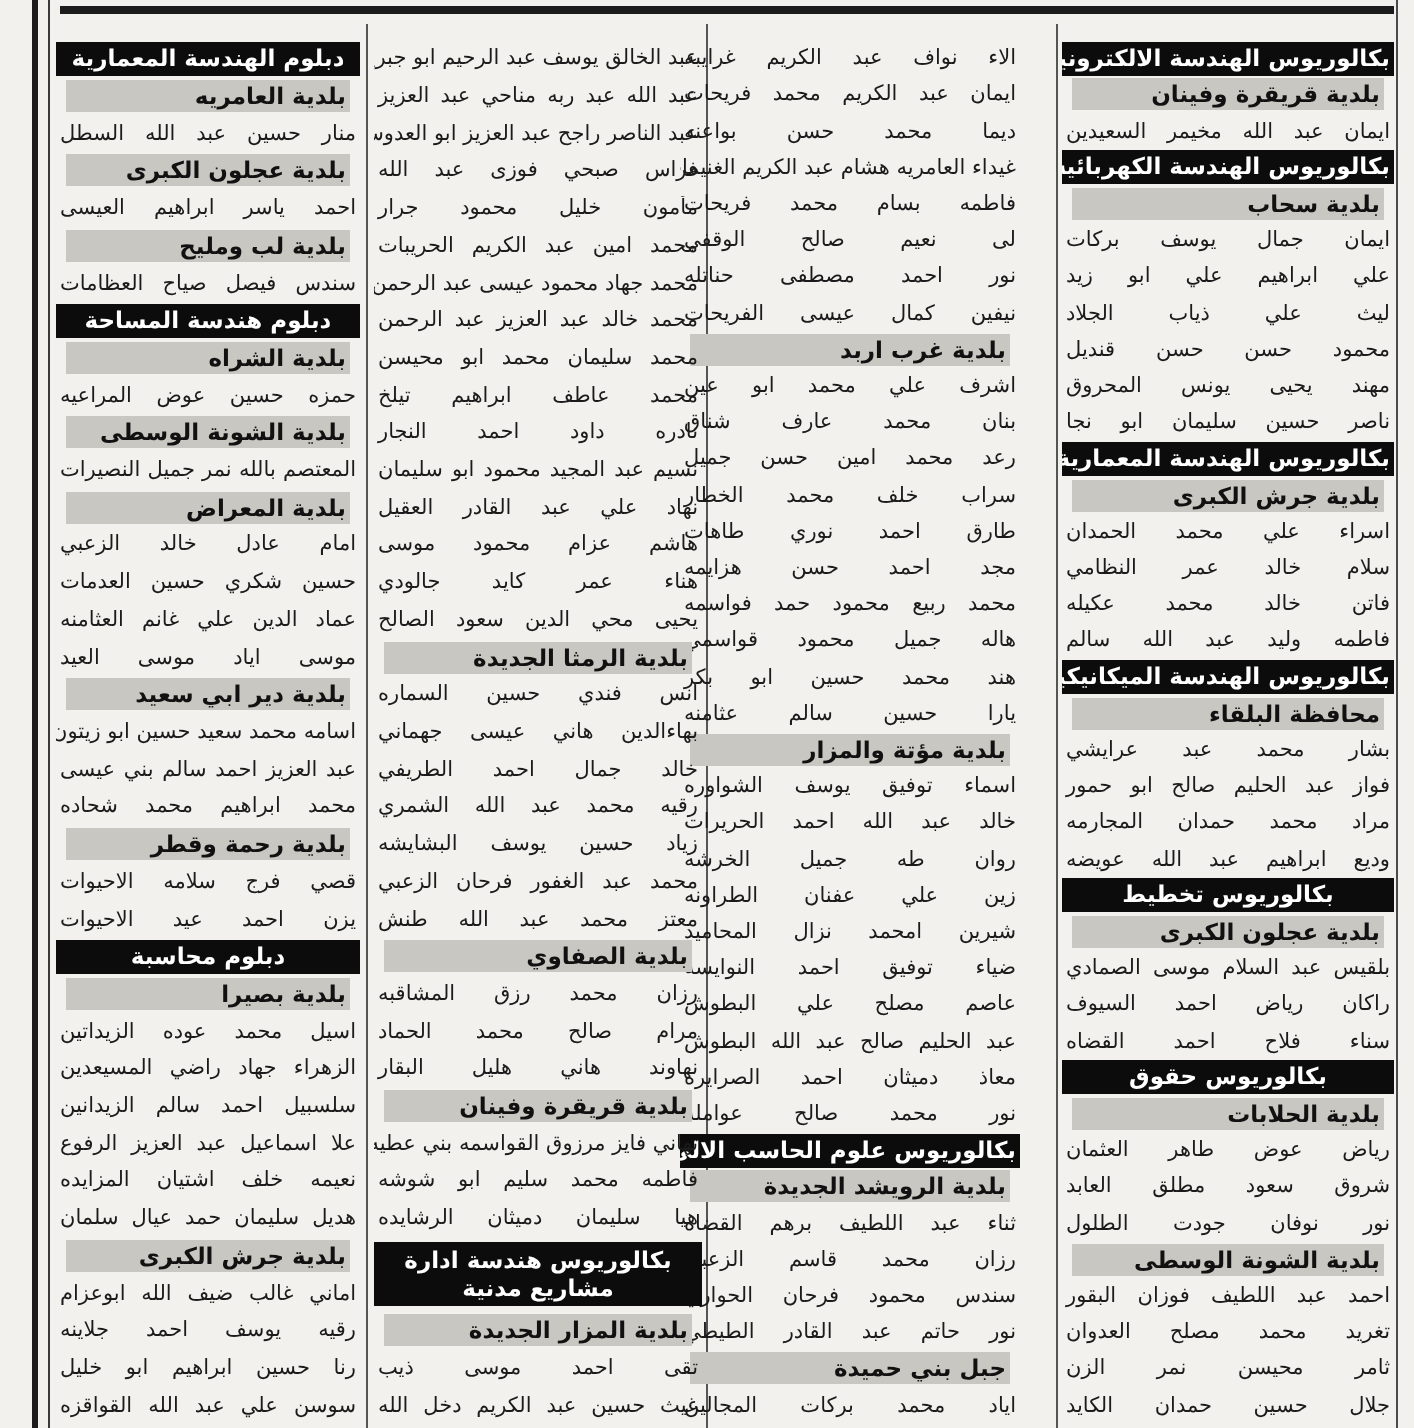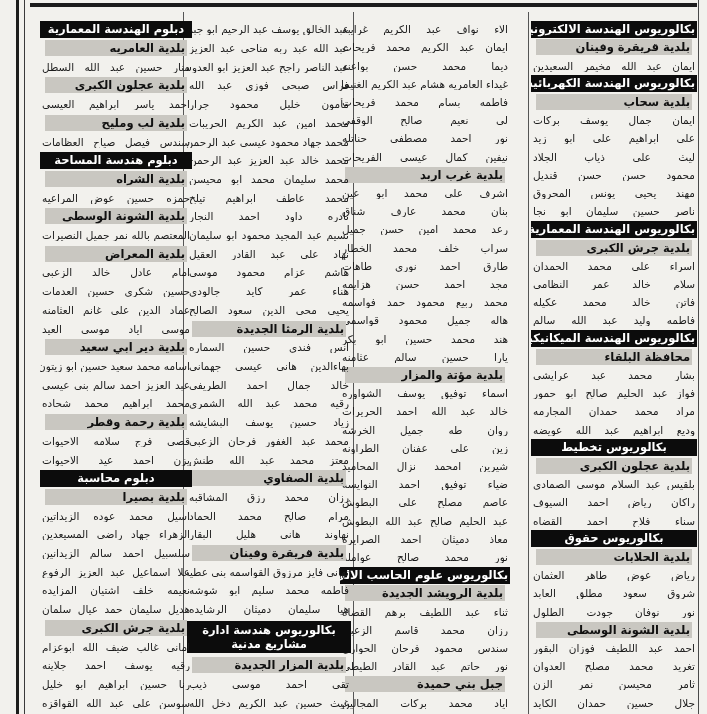--- a/index.html
+++ b/index.html
@@ -17,21 +17,21 @@
   #sep-1{left:528px;} #sep-2{left:353px;} #sep-3{left:183px;}
 
   .col{
     position:absolute;top:20px;height:692px;
     display:flex;flex-direction:column;
     direction:rtl;overflow:hidden;
   }
   #col-0{left:531px;width:166px;}
   #col-1{left:340px;width:170px;}
   #col-2{left:187px;width:164px;}
-  #col-3{left:40px;width:152px;}
+  #col-3{left:28px;width:152px;}
 
   .row{flex:1;display:flex;align-items:center;overflow:hidden;min-height:0;}
   .row .txt{width:100%;}
   .name .txt{
     font-size:10.5px;color:#1b1b1b;line-height:12px;
     text-align:justify;text-align-last:justify;
     padding:0 2px;white-space:nowrap;overflow:hidden;
   }
   .degree .txt,.degree2 .txt{
     background:#0c0c0c;color:#ffffff;font-weight:bold;

